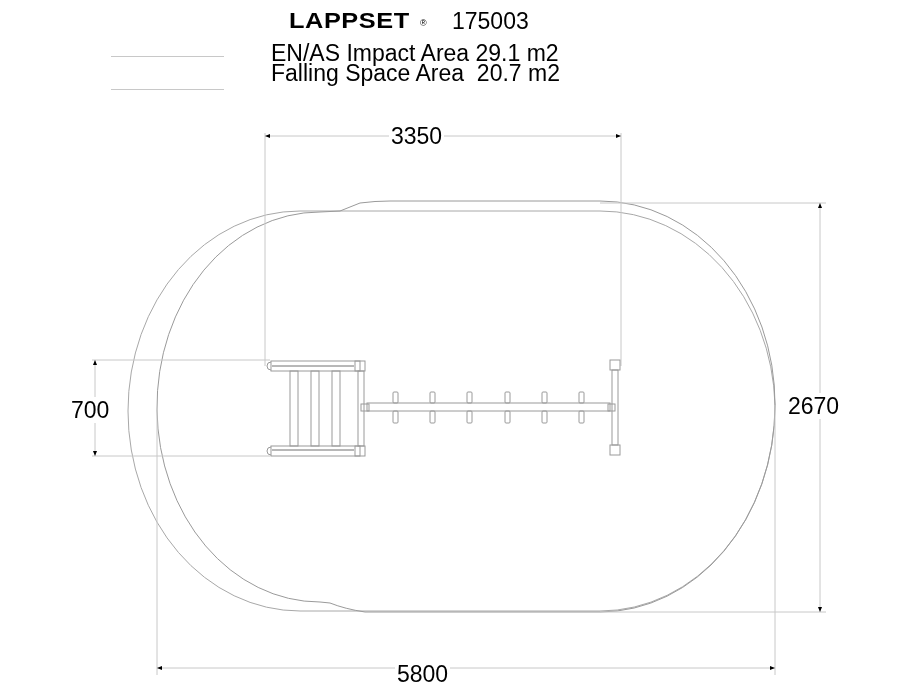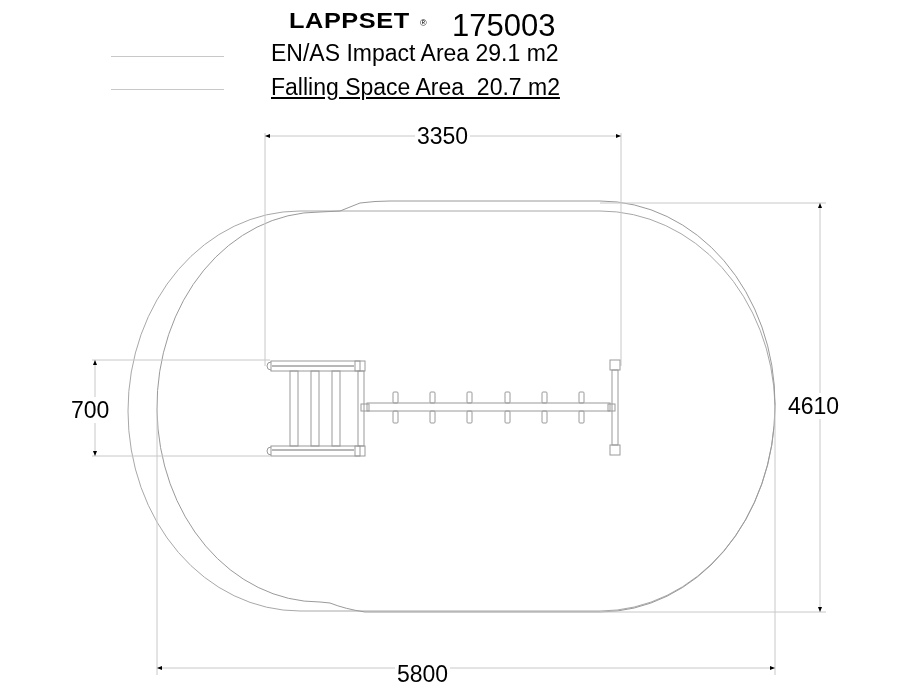--- a/index.html
+++ b/index.html
@@ -1,23 +1,23 @@
 <!DOCTYPE html>
 <html><head>
   <meta charset="utf-8">
   <style>
     html, body { margin: 0; padding: 0; background: #ffffff; }
     body { width: 920px; height: 690px; position: relative; overflow: hidden; font-family: "Liberation Sans", sans-serif; }
     .header { position: absolute; left: 0; top: 0; width: 816px; height: 110px; text-align: center; }
     .brand { position: absolute; left: 289px; top: 8px; font-family: "Liberation Sans", sans-serif; font-weight: 900; font-size: 22px; letter-spacing: 0.5px; color: #000; transform: scaleX(1.15); transform-origin: left center; }
     .reg { position: absolute; left: 420px; top: 18px; font-size: 9px; color: #000; }
-    .product { position: absolute; left: 452px; top: 8px; font-size: 31px; color: #000; }
+    .product { position: absolute; left: 452px; top: 8px; font-size: 23px; color: #000; }
     .legend-row { position: absolute; left: 271px; font-size: 23px; color: #000; white-space: pre; }
     .legend-row.r1 { top: 40px; }
-    .legend-row.r2 { top: 74px; text-decoration: underline; }
+    .legend-row.r2 { top: 60px; }
     .legend-line { position: absolute; left: 111px; width: 113px; height: 0; border-top: 1px solid #c8c8c8; }
     .legend-line.l1 { top: 56px; }
     .legend-line.l2 { top: 89px; }
     svg.drawing { position: absolute; left: 0; top: 0; }
     .dim-label { position: absolute; font-size: 23px; color: #000; background: #fff; padding: 0 2px; line-height: 26px; }
   </style>
 </head>
 <body>
 
 <div class="header">
@@ -93,16 +93,16 @@
       <rect x="505" y="392" width="5" height="11" rx="1"></rect>
         <rect x="505" y="411" width="5" height="12" rx="1"></rect>
       <rect x="542" y="392" width="5" height="11" rx="1"></rect>
         <rect x="542" y="411" width="5" height="12" rx="1"></rect>
       <rect x="579" y="392" width="5" height="11" rx="1"></rect>
         <rect x="579" y="411" width="5" height="12" rx="1"></rect>
     </g>
   </g>
 </svg>
 
-<span class="dim-label" style="left:389px; top:123px;margin-left:26px;">3350</span>
-<span class="dim-label" style="left:786px; top:393px;">4610</span>
+<span class="dim-label" style="left:389px; top:123px;">3350</span>
+<span class="dim-label" style="left:786px; top:393px;">2670</span>
 <span class="dim-label" style="left:69px; top:397px;">700</span>
 <span class="dim-label" style="left:395px; top:661px;text-align:right;">5800</span>
 
 </body></html>

